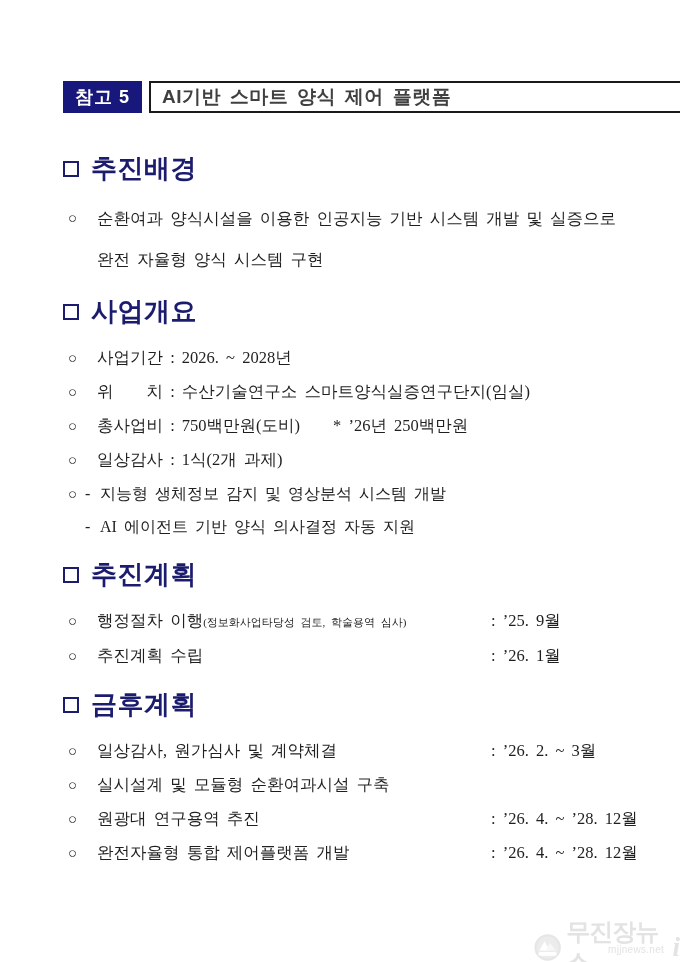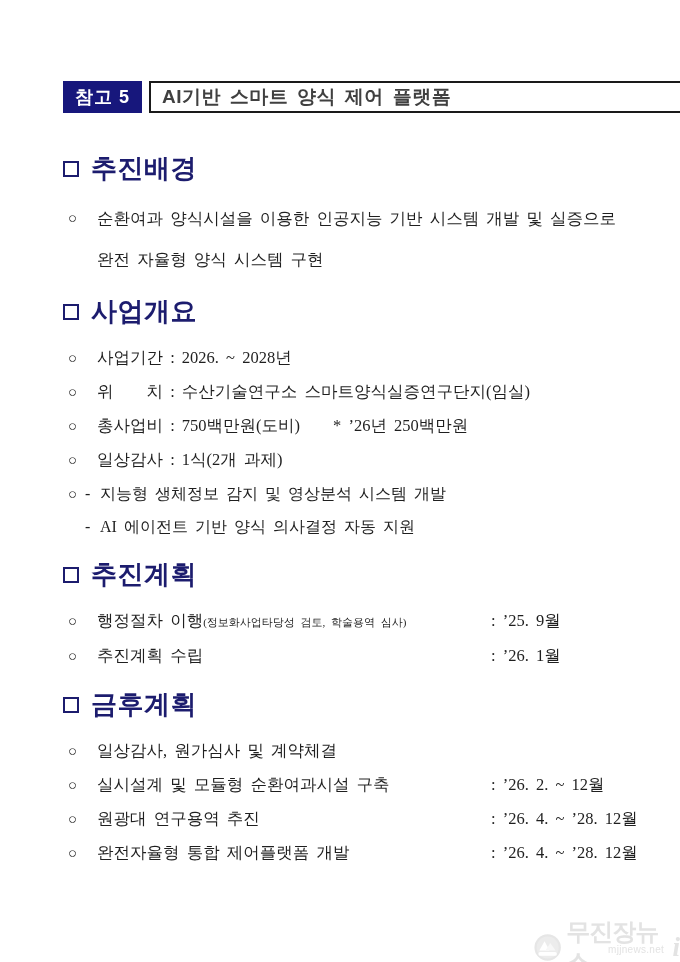--- a/index.html
+++ b/index.html
@@ -180,25 +180,25 @@
     </div>
 
     <div class="sec">
       <div class="sec-heading">
         <span class="sq"></span>
         <span>금후계획</span>
       </div>
       <div class="item date-row">
         <span class="bullet">○</span>
         <span>일상감사, 원가심사 및 계약체결</span>
+        <span class="item-date">: ’26. 2. ~ 3월</span>
       </div>
       <div class="item date-row">
         <span class="bullet">○</span>
         <span>실시설계 및 모듈형 순환여과시설 구축</span>
-        <span class="item-date">: ’26. 2. ~ 12월</span>
       </div>
       <div class="item date-row">
         <span class="bullet">○</span>
         <span>원광대 연구용역 추진</span>
         <span class="item-date">: ’26. 4. ~ ’28. 12월</span>
       </div>
       <div class="item date-row">
         <span class="bullet">○</span>
         <span>완전자율형 통합 제어플랫폼 개발</span>
         <span class="item-date">: ’26. 4. ~ ’28. 12월</span>

